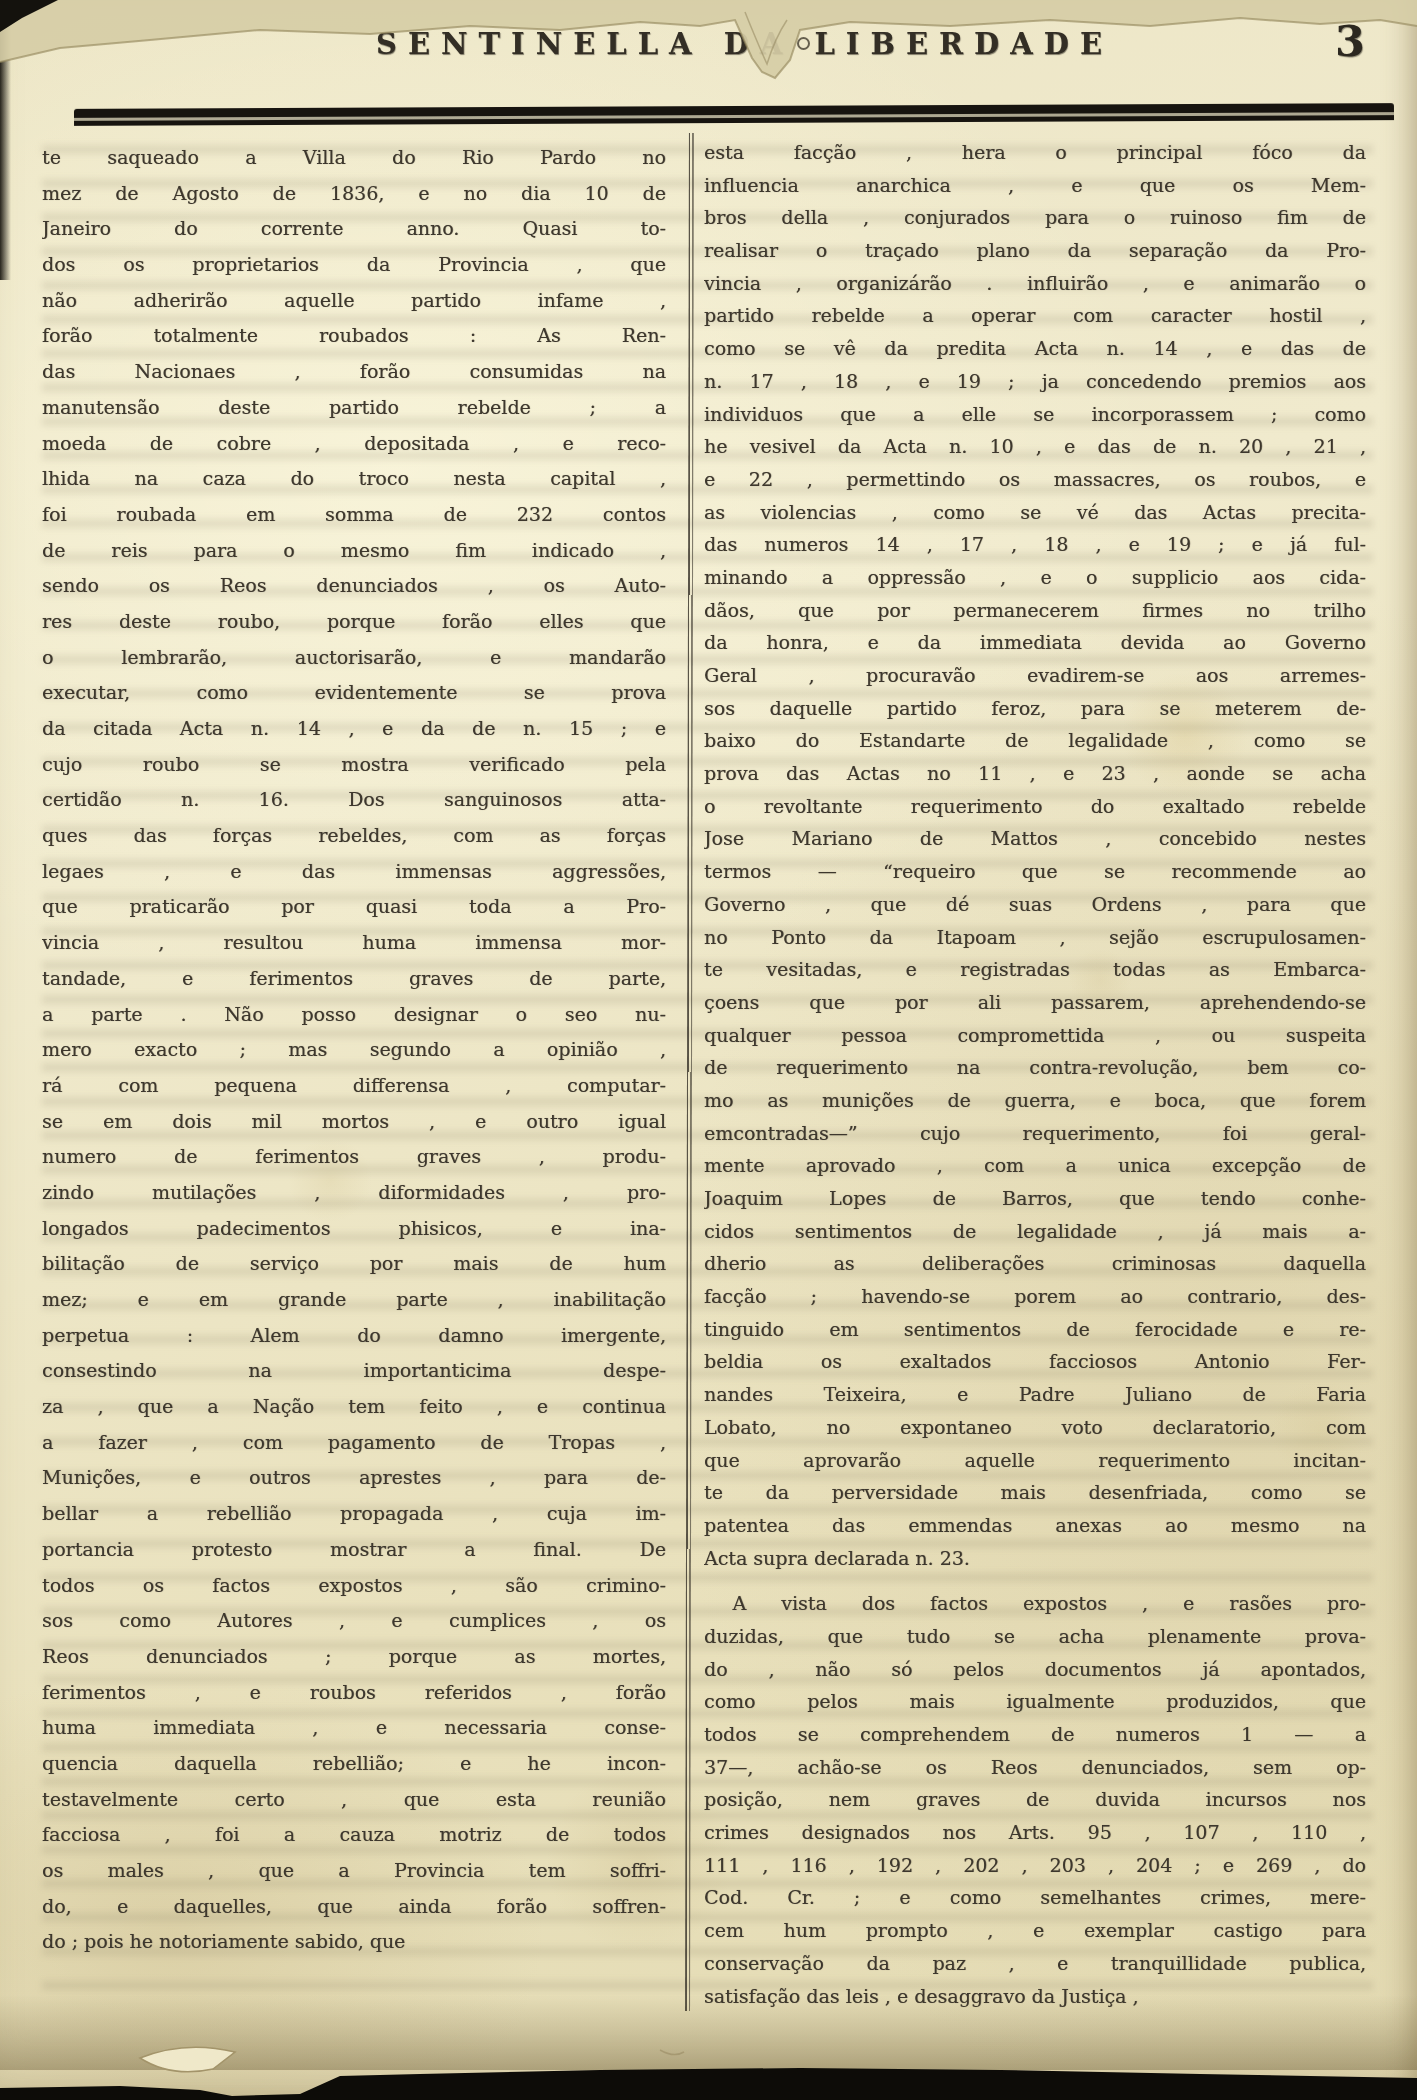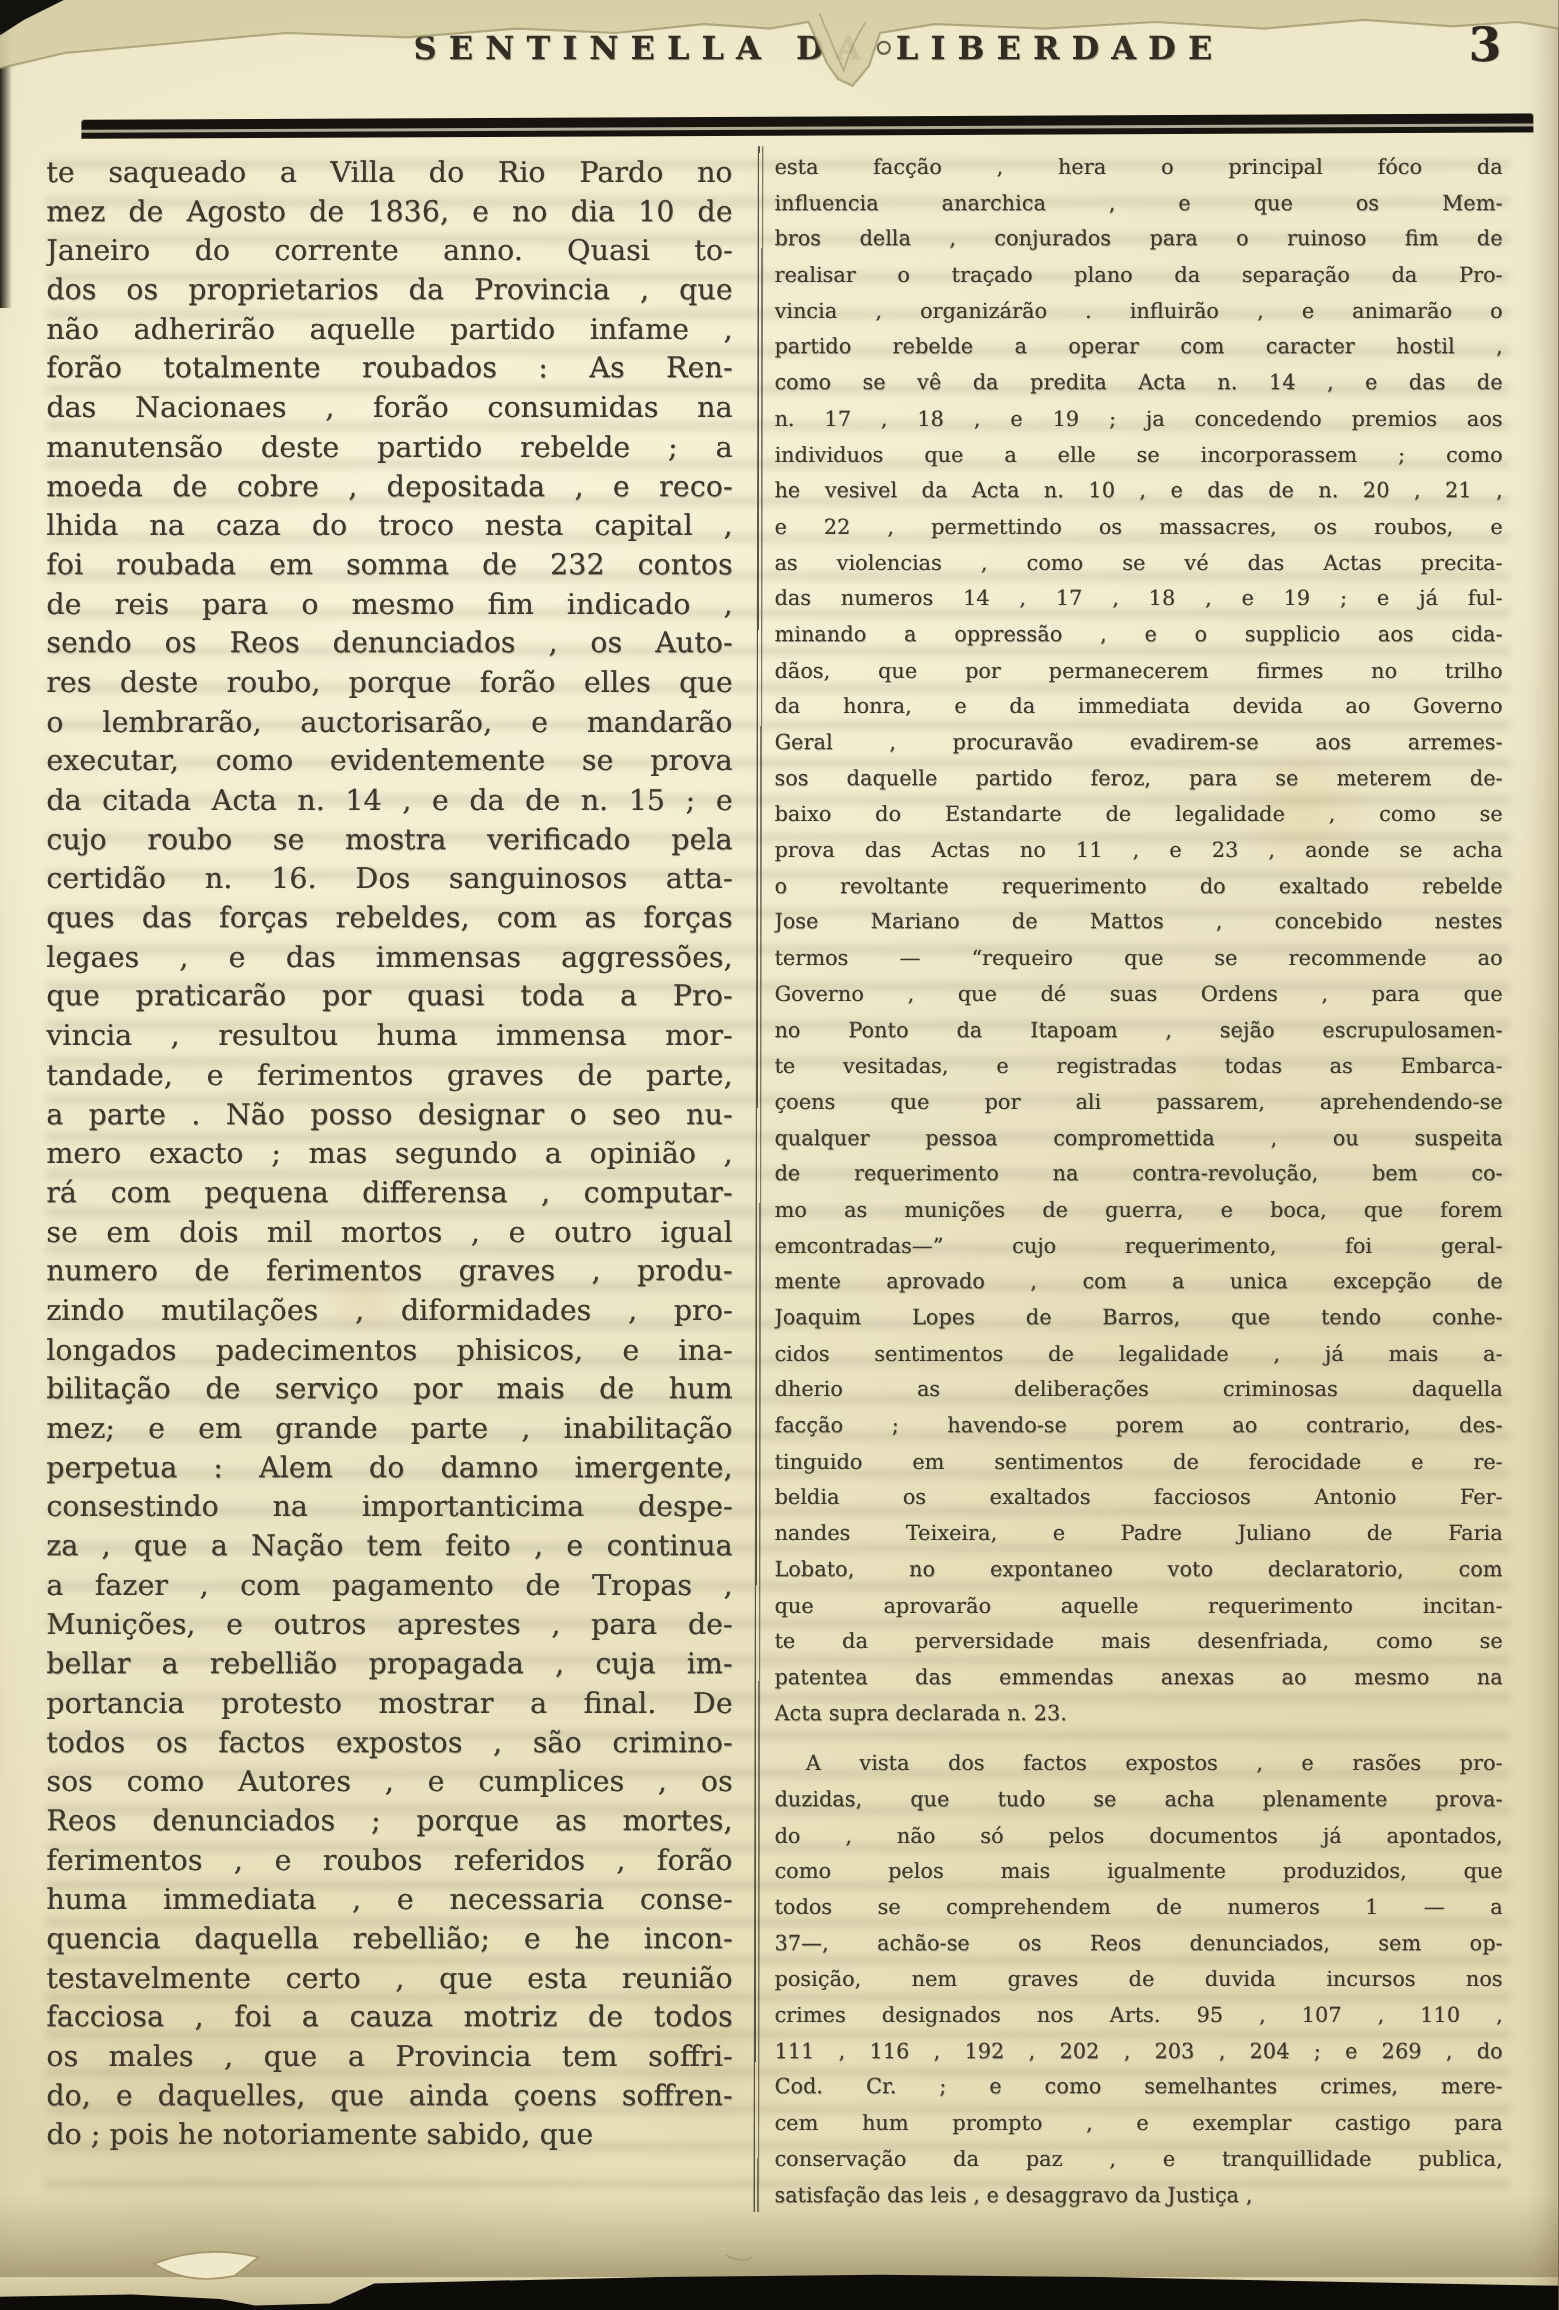--- a/index.html
+++ b/index.html
@@ -58,21 +58,21 @@
   .column-divider {
     position:absolute; left:687px; top:133px; height:1878px; width:5px;
     background:linear-gradient(to right,
       #3e392f 0 1.5px, transparent 1.5px 3.5px, rgba(62,57,47,0.75) 3.5px 5px);
     transform:rotate(0.12deg); opacity:0.85;
   }
   .col {
     position:absolute; color:#3d372d;
     text-shadow:0.45px 0.45px 0.7px rgba(60,54,44,0.55);
   }
-  .col-left  { left:42px;  top:140px; width:624px; font-size:26px; }
+  .col-left  { left:42px;  top:140px; width:624px; font-size:19px; }
   .col-right { left:704px; top:136px; width:662px; font-size:19px; }
   .line { text-align:justify; text-align-last:justify; overflow:hidden; }
   .col-left  .line { line-height:35.7px; height:35.7px; }
   .col-right .line { line-height:32.7px; height:32.7px; }
   .line.last-line { text-align-last:left; }
   .indent-first .line:first-child { text-indent:1.5em; }
   .para-2 { margin-top:13px; }
   .left-edge {
     position:absolute; left:0; top:0; width:11px; height:280px;
     background:linear-gradient(to right, rgba(18,16,11,0.9), transparent);
@@ -142,21 +142,21 @@
     <div class="line">portancia protesto mostrar a final. De</div>
     <div class="line">todos os factos expostos , são crimino-</div>
     <div class="line">sos como Autores , e cumplices , os</div>
     <div class="line">Reos denunciados ; porque as mortes,</div>
     <div class="line">ferimentos , e roubos referidos , forão</div>
     <div class="line">huma immediata , e necessaria conse-</div>
     <div class="line">quencia daquella rebellião; e he incon-</div>
     <div class="line">testavelmente certo , que esta reunião</div>
     <div class="line">facciosa , foi a cauza motriz de todos</div>
     <div class="line">os males , que a Provincia tem soffri-</div>
-    <div class="line">do, e daquelles, que ainda çoens soffren-</div>
+    <div class="line">do, e daquelles, que ainda forão soffren-</div>
     <div class="line last-line">do ; pois he notoriamente sabido, que</div>
   </div>
 
 <div class="col col-right">
   <div class="para-1">
       <div class="line">esta facção , hera o principal fóco da</div>
       <div class="line">influencia anarchica , e que os Mem-</div>
       <div class="line">bros della , conjurados para o ruinoso fim de</div>
       <div class="line">realisar o traçado plano da separação da Pro-</div>
       <div class="line">vincia , organizárão . influirão , e animarão o</div>

